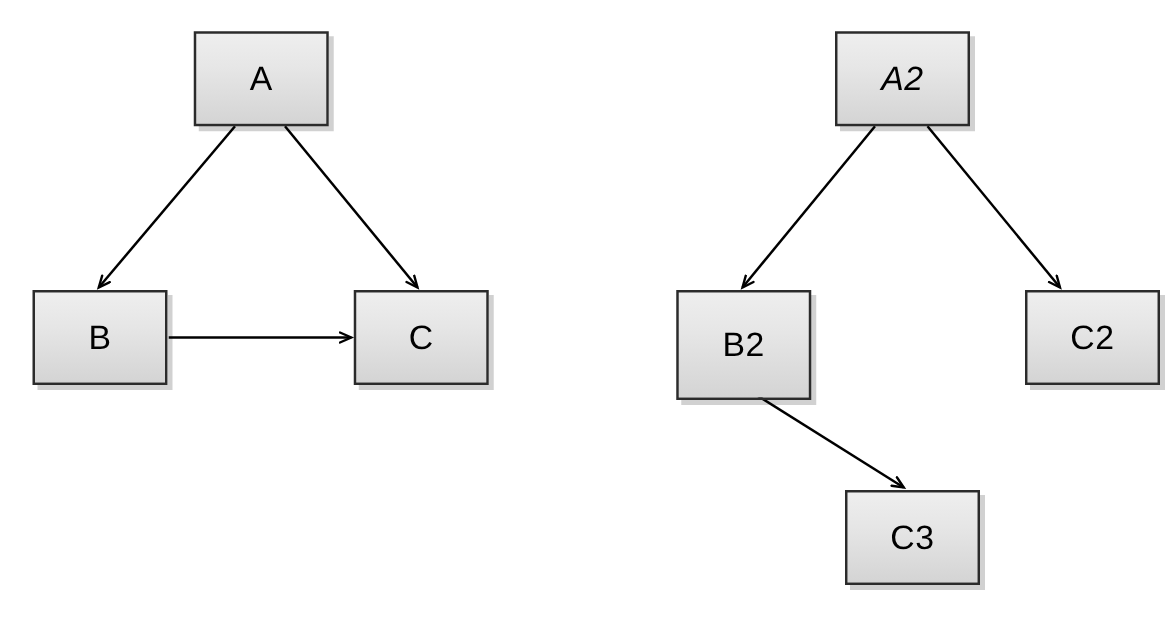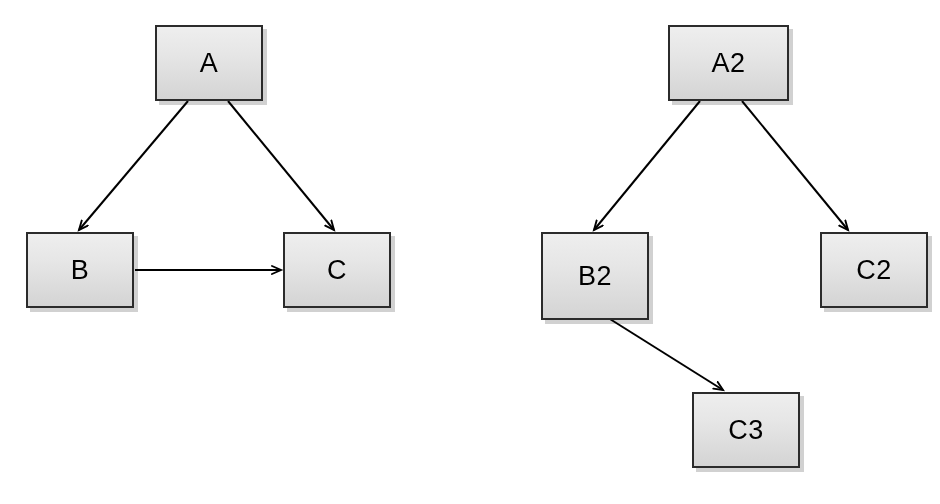--- a/index.html
+++ b/index.html
@@ -70,27 +70,27 @@
   <div id="nodes">
       <div class="node" style="left: 155px; top: 25px; width: 108px; height: 76px;">
         <span class="node-label">A</span>
       </div>
       <div class="node" style="left: 26px; top: 232px; width: 108px; height: 76px;">
         <span class="node-label">B</span>
       </div>
       <div class="node" style="left: 283px; top: 232px; width: 108px; height: 76px;">
         <span class="node-label">C</span>
       </div>
-      <div class="node" style="left: 668px; top: 25px; width: 121px; height: 76px;">
+      <div class="node" style="left: 668px; top: 25px; width: 108px; height: 76px; font-style: italic;">
         <span class="node-label">A2</span>
       </div>
       <div class="node" style="left: 541px; top: 232px; width: 108px; height: 88px;">
         <span class="node-label">B2</span>
       </div>
       <div class="node" style="left: 798px; top: 232px; width: 108px; height: 76px; margin-left: 22px;">
         <span class="node-label">C2</span>
       </div>
-      <div class="node" style="left: 692px; top: 392px; width: 108px; height: 76px;">
+      <div class="node" style="left: 676px; top: 392px; width: 108px; height: 76px;">
         <span class="node-label">C3</span>
       </div>
     </div>
 
 </div>
 
 </body></html>

